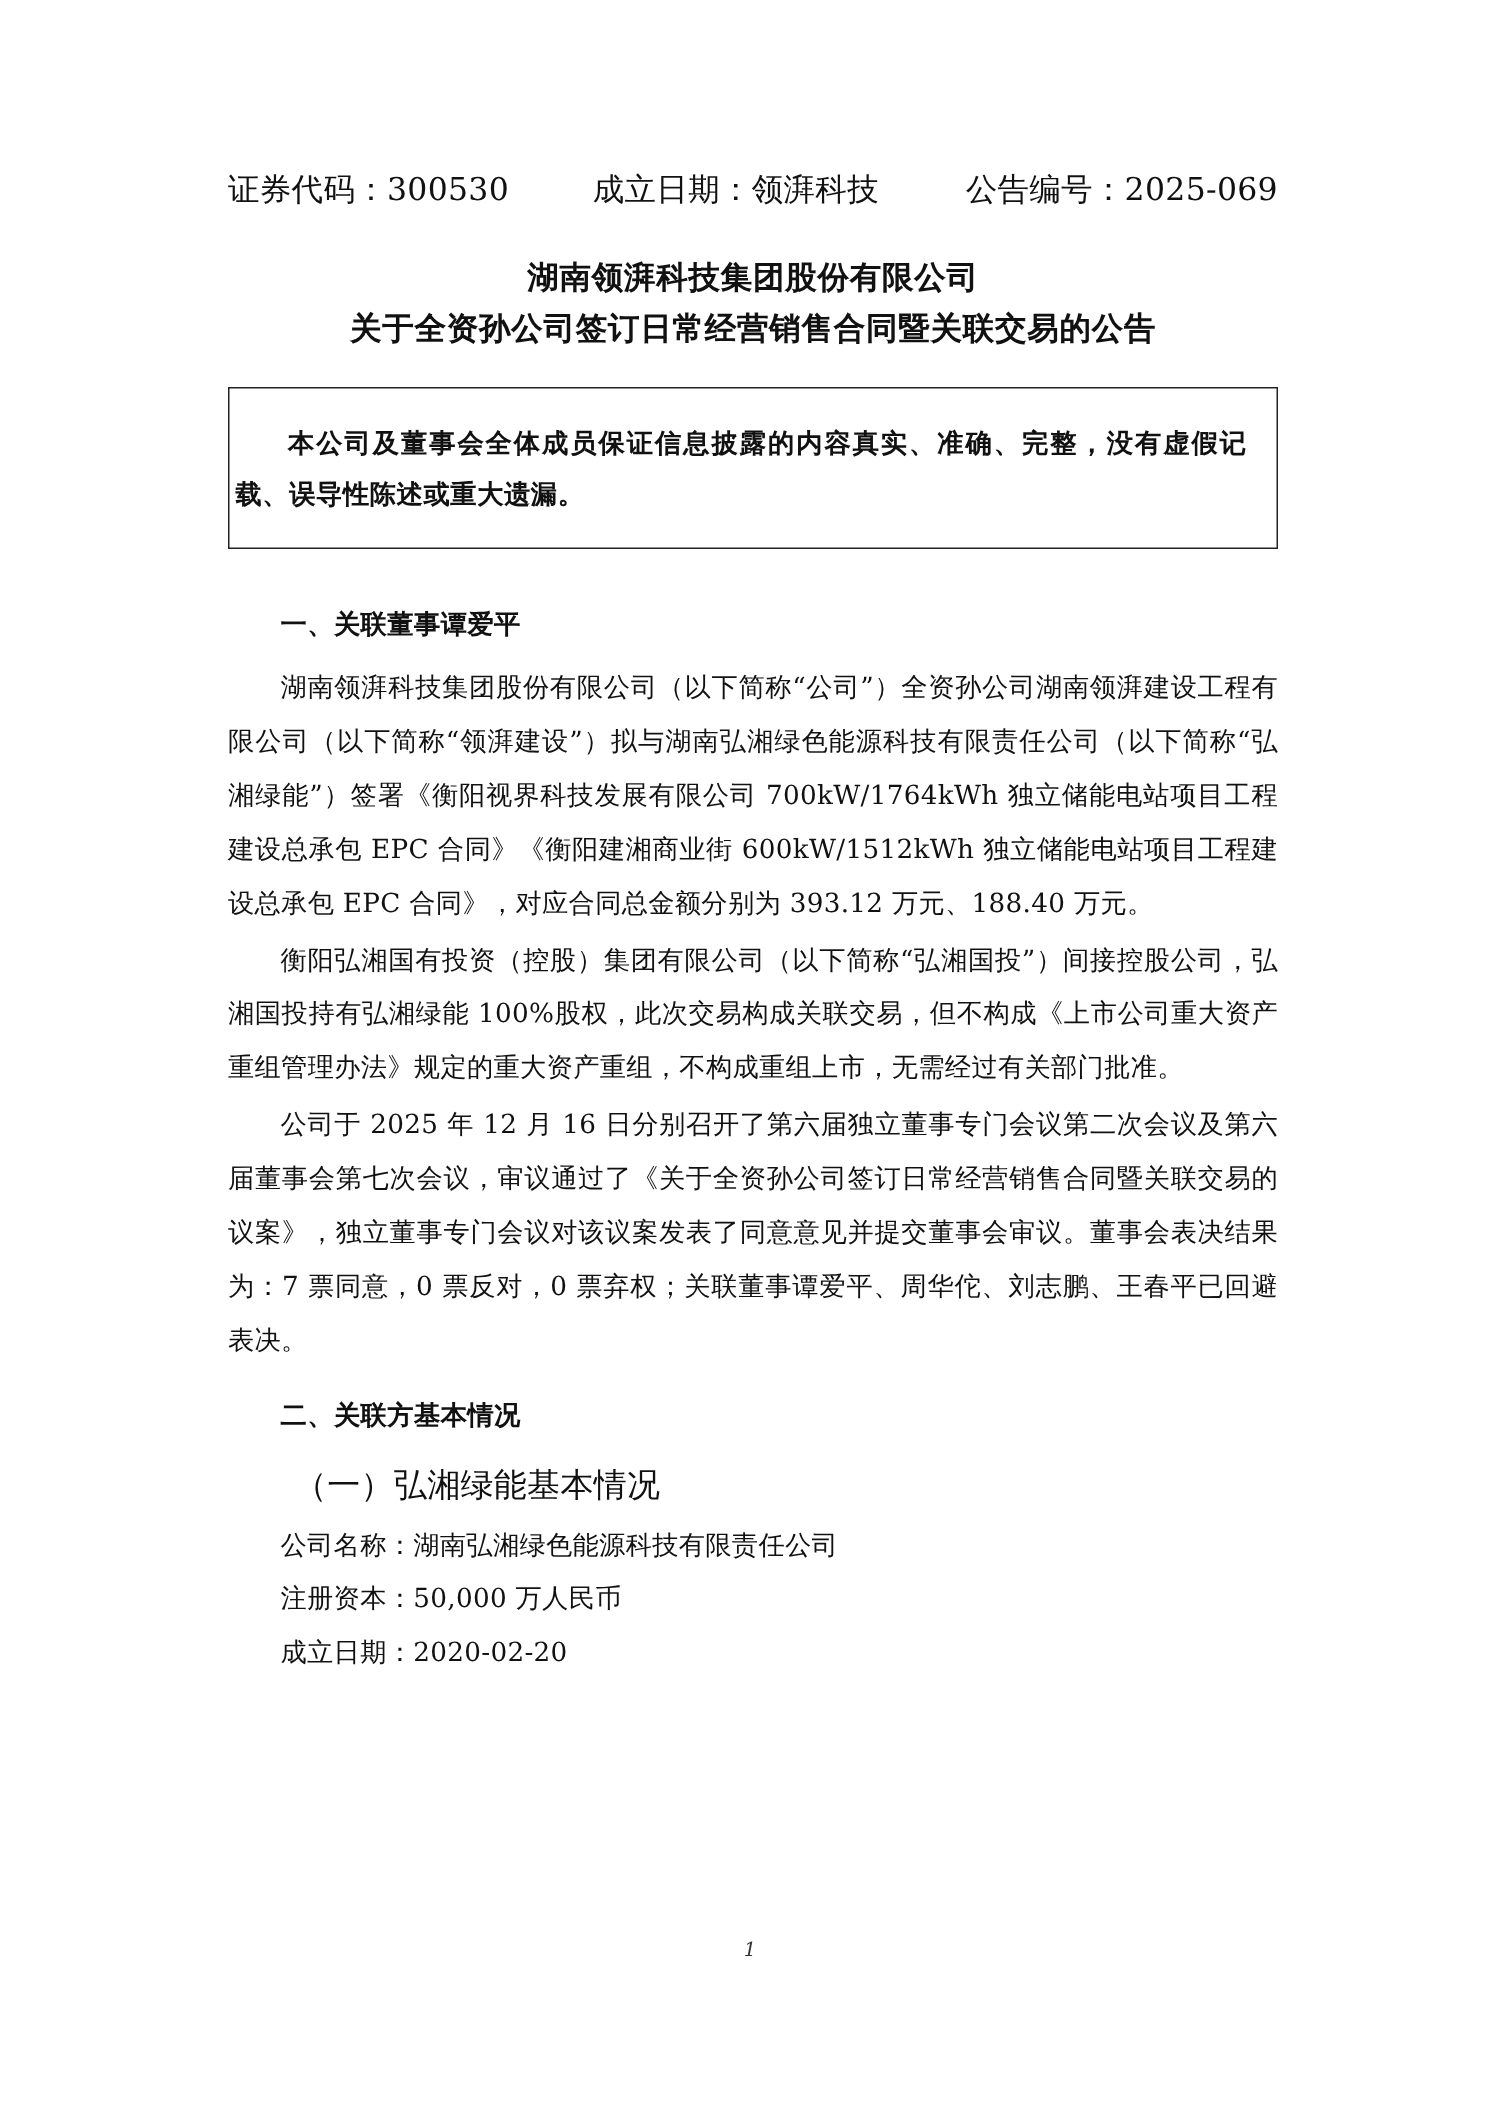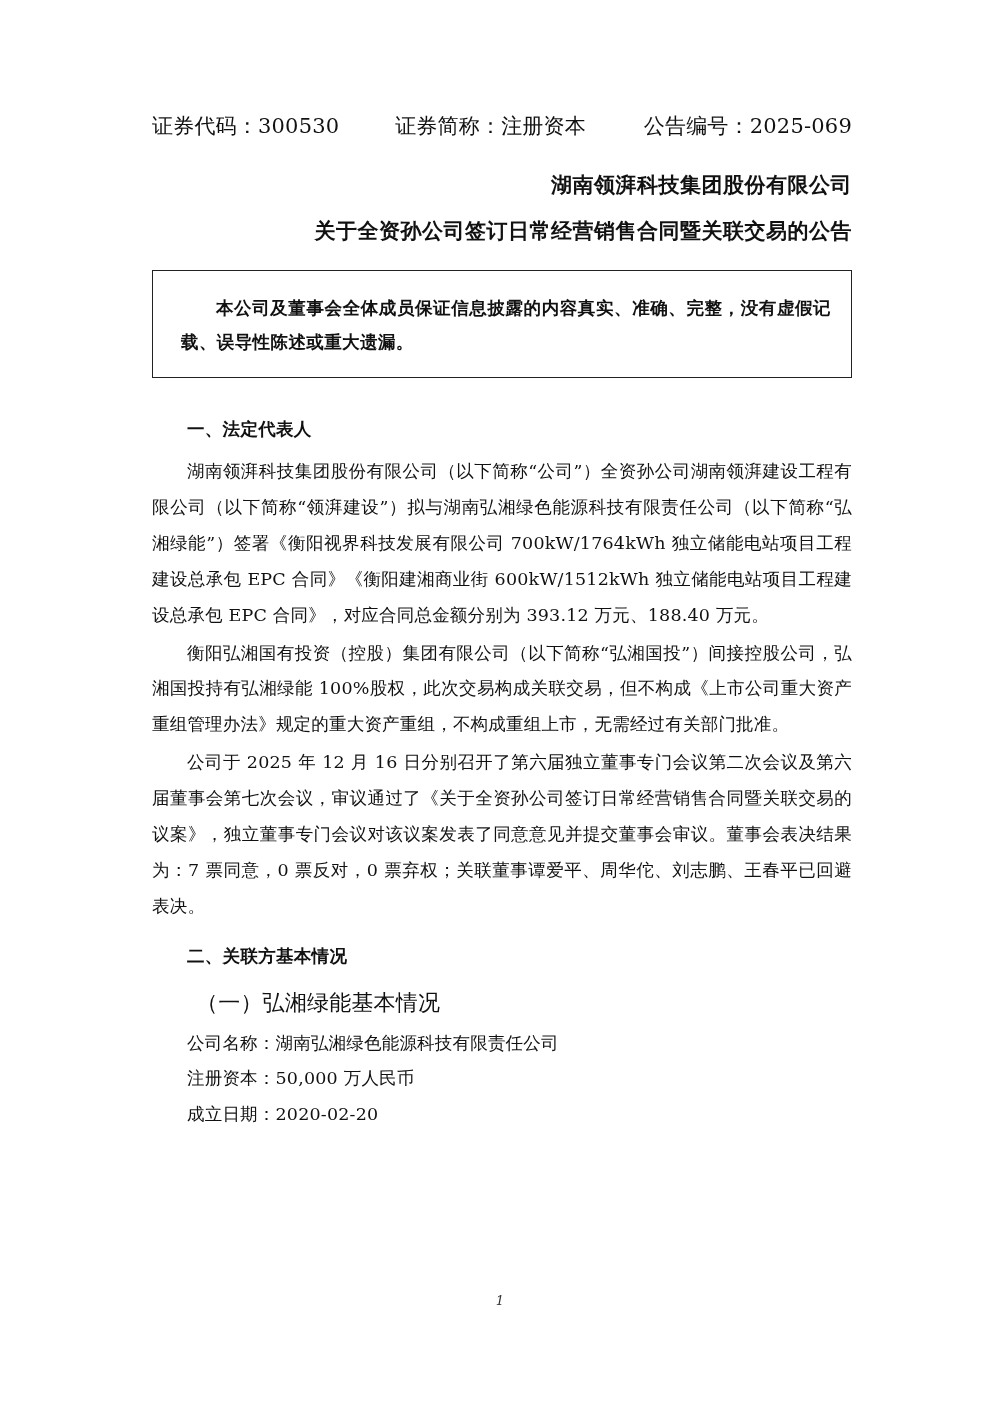--- a/index.html
+++ b/index.html
@@ -37,32 +37,32 @@
     margin-bottom: 28px;
   }
   .header-row .hcell {
     white-space: nowrap;
   }
   .hcell.code { margin-left: 0px; }
   .hcell.abbr { margin-left: 28px; }
   .hcell.num  { margin-left: 30px; }
 
   .title1, .title2 {
-    text-align: right;
+    text-align: center;
     font-weight: bold;
     font-size: 21px;
     line-height: 1.62;
     letter-spacing: 0.5px;
   }
   .title1 { margin-top: 6px; }
-  .title2 { margin-top: 12px; margin-bottom: 22px; }
+  .title2 { margin-top: 0; margin-bottom: 22px; }
 
   .notice-box {
     border: 1px solid #222;
-    padding: 20px 20px 18px 28px;
+    padding: 20px 20px 18px 4px;
     margin: 10px 0 34px 0;
     font-weight: bold;
     font-size: 17.5px;
     line-height: 1.95;
     letter-spacing: 0.4px;
   }
   .notice-box p {
     margin: 0;
     text-indent: 2em;
     text-align: justify;
@@ -111,32 +111,32 @@
 </style>
 </head>
 <body>
 
 <div class="page">
 
   <div class="content">
 
     <div class="header-row">
       <span class="hcell code">证券代码：300530</span>
-      <span class="hcell abbr">证券简称：注册资本</span>
+      <span class="hcell abbr">成立日期：领湃科技</span>
       <span class="hcell num">公告编号：2025-069</span>
     </div>
 
     <div class="title1">湖南领湃科技集团股份有限公司</div>
     <div class="title2">关于全资孙公司签订日常经营销售合同暨关联交易的公告</div>
 
     <div class="notice-box">
       <p>本公司及董事会全体成员保证信息披露的内容真实、准确、完整，没有虚假记载、误导性陈述或重大遗漏。</p>
     </div>
 
-    <div class="section-head">一、法定代表人</div>
+    <div class="section-head">一、关联董事谭爱平</div>
     <p class="body-text">湖南领湃科技集团股份有限公司（以下简称“公司”）全资孙公司湖南领湃建设工程有限公司（以下简称“领湃建设”）拟与湖南弘湘绿色能源科技有限责任公司（以下简称“弘湘绿能”）签署《衡阳视界科技发展有限公司 700kW/1764kWh 独立储能电站项目工程建设总承包 EPC 合同》《衡阳建湘商业街 600kW/1512kWh 独立储能电站项目工程建设总承包 EPC 合同》，对应合同总金额分别为 393.12 万元、188.40 万元。</p>
     <p class="body-text">衡阳弘湘国有投资（控股）集团有限公司（以下简称“弘湘国投”）间接控股公司，弘湘国投持有弘湘绿能 100%股权，此次交易构成关联交易，但不构成《上市公司重大资产重组管理办法》规定的重大资产重组，不构成重组上市，无需经过有关部门批准。</p>
     <p class="body-text">公司于 2025 年 12 月 16 日分别召开了第六届独立董事专门会议第二次会议及第六届董事会第七次会议，审议通过了《关于全资孙公司签订日常经营销售合同暨关联交易的议案》，独立董事专门会议对该议案发表了同意意见并提交董事会审议。董事会表决结果为：7 票同意，0 票反对，0 票弃权；关联董事谭爱平、周华佗、刘志鹏、王春平已回避表决。</p>
 
     <div class="section-head">二、关联方基本情况</div>
     <p class="sub-head">（一）弘湘绿能基本情况</p>
     <p class="info-line">公司名称：湖南弘湘绿色能源科技有限责任公司</p>
     <p class="info-line">注册资本：50,000 万人民币</p>
     <p class="info-line">成立日期：2020-02-20</p>
 

